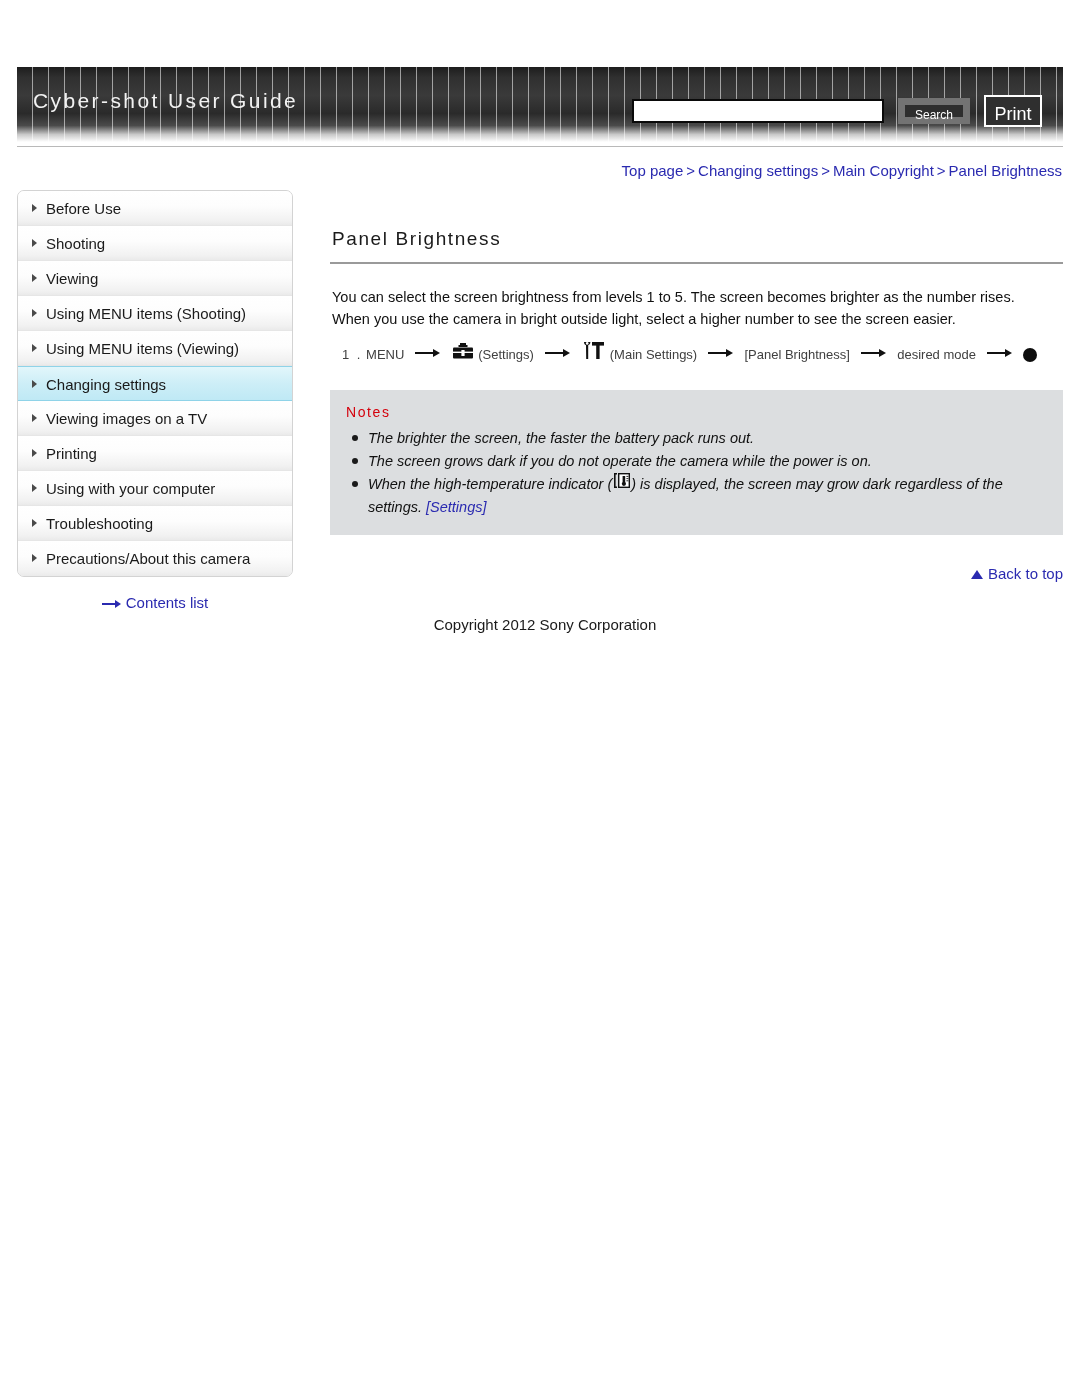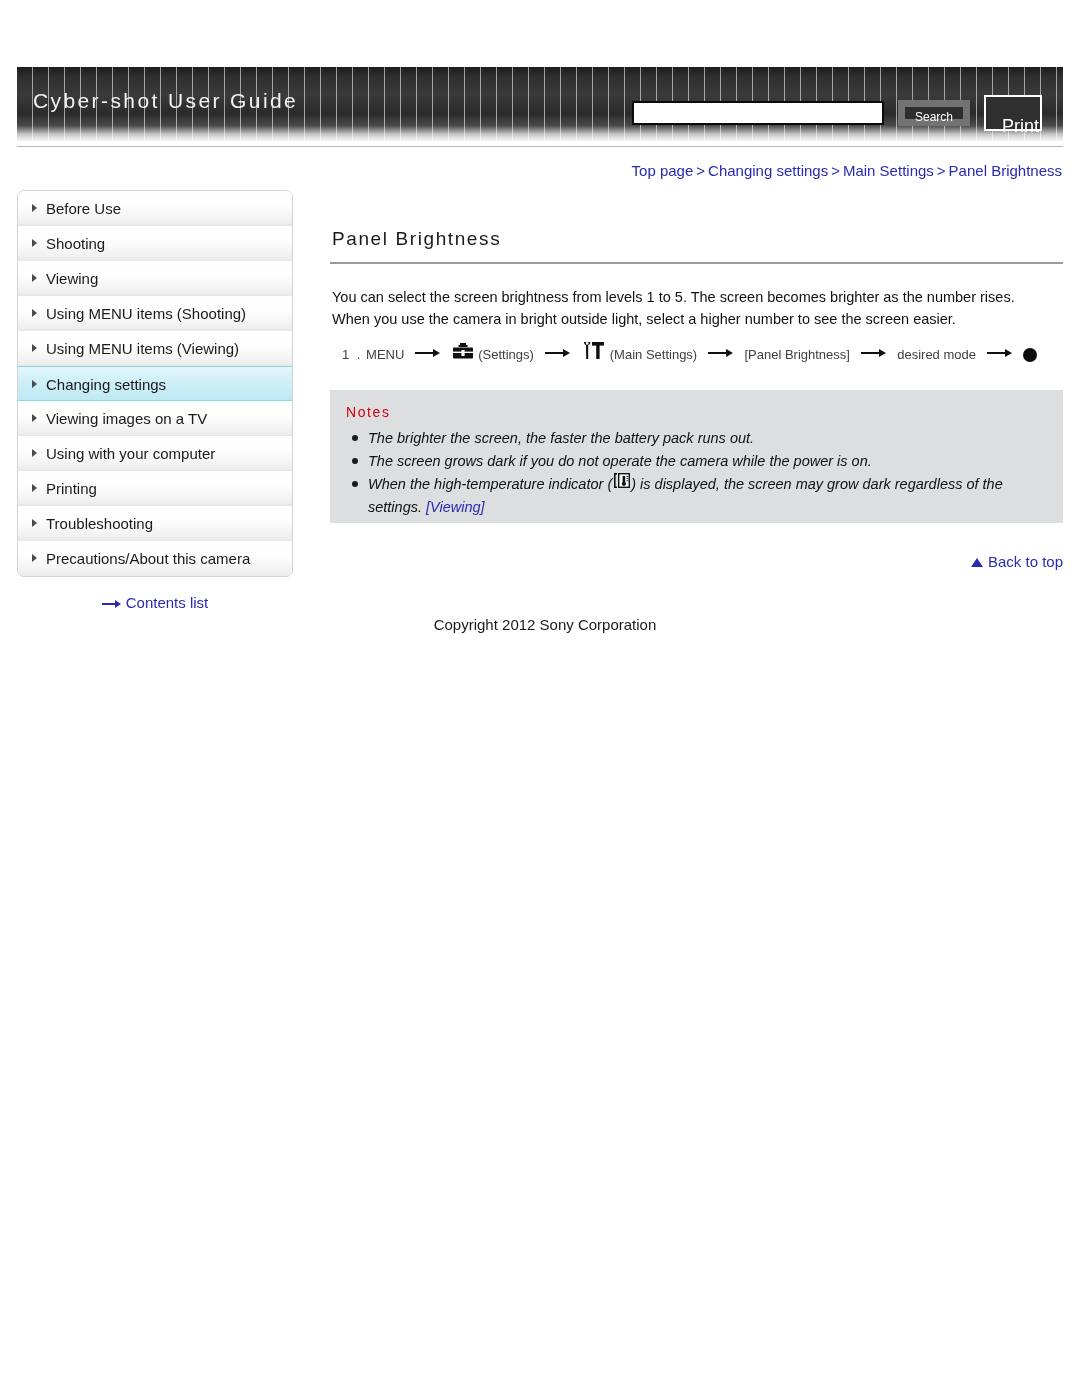--- a/index.html
+++ b/index.html
@@ -96,21 +96,21 @@
     height: 32px;
     box-sizing: border-box;
     border: 2px solid #ffffff;
     background: #2f2f2f;
     color: #ffffff;
     font-family: "Liberation Sans", sans-serif;
     font-size: 18px;
     line-height: 26px;
     text-align: center;
     cursor: pointer;
-    padding: 16px;
+    padding: 4px;
   }
 
   
   .breadcrumb {
     position: absolute;
     right: 18px;
     top: 162px;
     font-size: 15px;
     color: #2a2ab0;
     white-space: nowrap;
@@ -242,21 +242,21 @@
     position: relative;
     top: -1px;
   }
 
   
   .notes {
     margin-top: 22px;
     background: #dcdee0;
     width: 733px;
     box-sizing: border-box;
-    padding: 14px 16px 4px 16px;
+    padding: 14px 16px 16px 16px;
   }
   .notes-title {
     color: #d4000b;
     font-size: 14px;
     letter-spacing: 1.6px;
     margin-bottom: 7px;
   }
   .notes-list {
     list-style: none;
     margin: 0;
@@ -330,21 +330,21 @@
 </div>
 <div class="header-rule"></div>
 
 <div class="search-wrap">
   <input class="search-input" type="text" placeholder="" style="">
   <button class="btn-search">Search</button>
   <button class="btn-print">Print</button>
 </div>
 
 <div class="breadcrumb">
-  <a href="#">Top page</a><span class="sep">&gt;</span><a href="#">Changing settings</a><span class="sep">&gt;</span><a href="#">Main Settings</a><span class="sep">&gt;</span><a href="#">Panel Brightness</a>
+  <a href="#">Top page</a><span class="sep">&gt;</span><a href="#">Changing settings</a><span class="sep">&gt;</span><a href="#">Main Copyright</a><span class="sep">&gt;</span><a href="#">Panel Brightness</a>
 </div>
 
 <nav class="sidebar">
   <div class="nav-item">
     <span class="bullet"></span>
     <span>Before Use</span>
   </div>
   <div class="nav-item">
     <span class="bullet"></span>
     <span>Shooting</span>
@@ -364,25 +364,25 @@
   <div class="nav-item active">
     <span class="bullet"></span>
     <span>Changing settings</span>
   </div>
   <div class="nav-item">
     <span class="bullet"></span>
     <span>Viewing images on a TV</span>
   </div>
   <div class="nav-item">
     <span class="bullet"></span>
+    <span>Printing</span>
+  </div>
+  <div class="nav-item">
+    <span class="bullet"></span>
     <span>Using with your computer</span>
-  </div>
-  <div class="nav-item">
-    <span class="bullet"></span>
-    <span>Printing</span>
   </div>
   <div class="nav-item">
     <span class="bullet"></span>
     <span>Troubleshooting</span>
   </div>
   <div class="nav-item">
     <span class="bullet"></span>
     <span>Precautions/About this camera</span>
   </div>
 </nav>
@@ -476,21 +476,21 @@
         <span>When the high-temperature indicator (</span><span class="temp-icon">
           <svg width="17" height="15" viewBox="0 0 17 15">
             <path d="M1 0 L4 0 L4 1.6 L2.6 1.6 L2.6 13.4 L4 13.4 L4 15 L1 15 Z" fill="#111"></path>
             <rect x="5" y="0" width="12" height="15" fill="#111"></rect>
             <rect x="6.4" y="1.4" width="9.2" height="12.2" fill="#ffffff"></rect>
             <rect x="9.6" y="3" width="2.6" height="6.2" fill="#111"></rect>
             <circle cx="10.9" cy="10.8" r="2.1" fill="#111"></circle>
             <path d="M13.4 3.4 L15.4 3.4 M13.4 5.6 L15.4 5.6 M13.4 7.8 L15.4 7.8" stroke="#111" stroke-width="0.9"></path>
           </svg>
         </span><span>) is displayed, the screen may grow dark regardless of the settings.</span>
-        <a href="#" class="link-blue">[Viewing]</a>
+        <a href="#" class="link-blue">[Settings]</a>
       </li>
     </ul>
   </div>
 
   <div class="back-top">
     <span class="tri"></span><span>Back to top</span>
   </div>
 </div>
 
 <div class="copyright">Copyright 2012 Sony Corporation</div>

